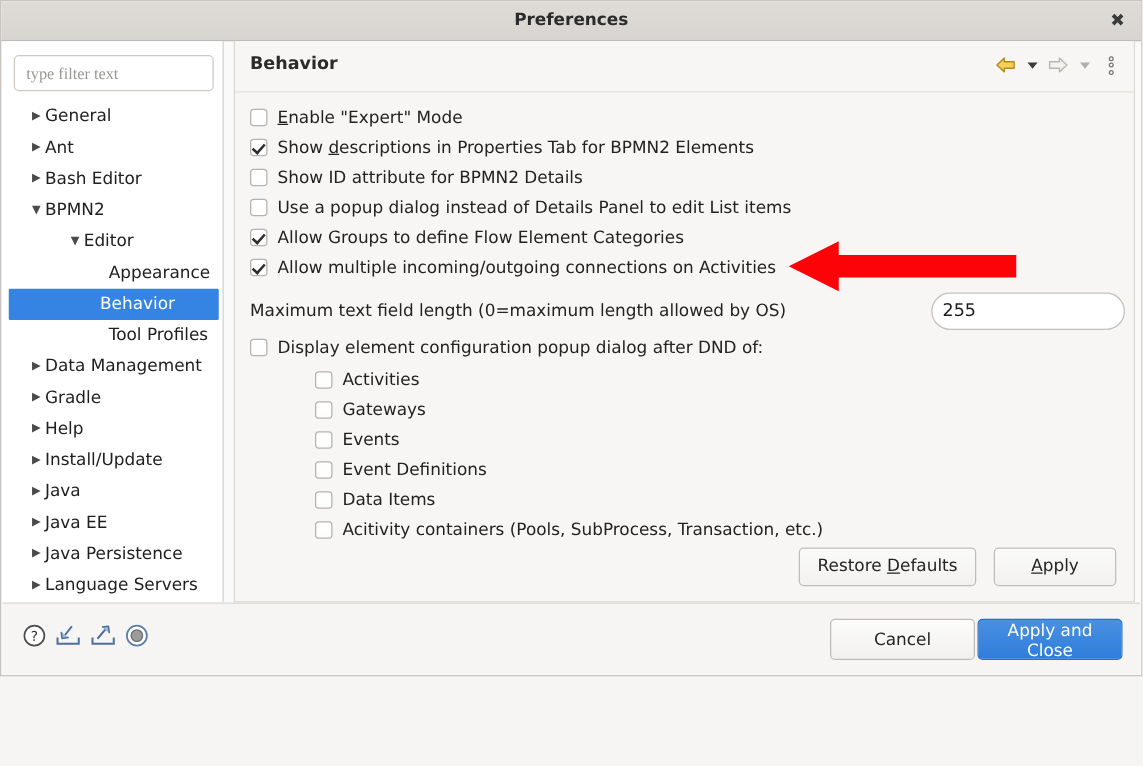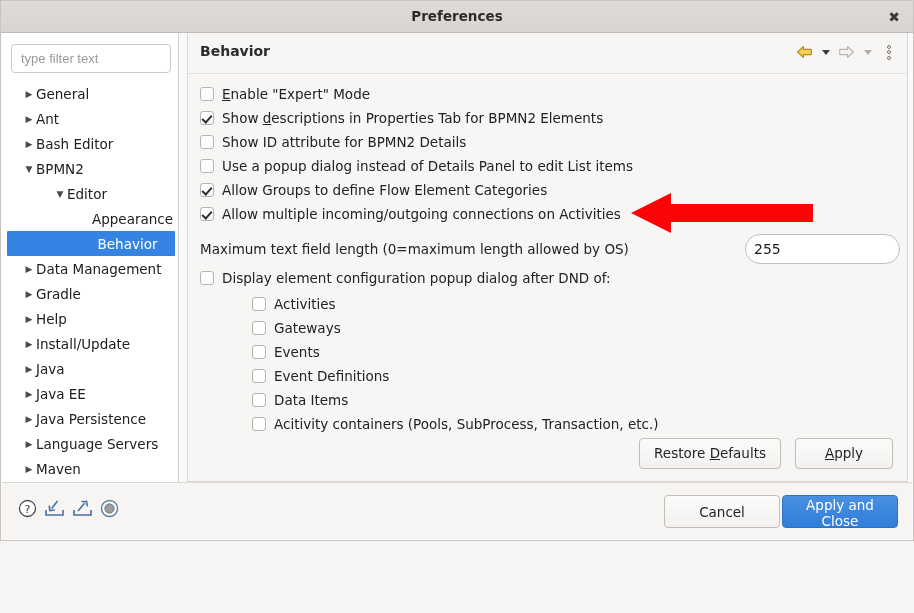--- a/index.html
+++ b/index.html
@@ -80,21 +80,21 @@
     height: 29px;
   }
   .filter-input {
     width: 100%;
     height: 100%;
     box-sizing: border-box;
     border: 1px solid #cdcac6;
     border-radius: 4px;
     background: #ffffff;
     padding: 0 9px;
-    font-family: Liberation Sans, sans-serif;
+    font-family: Liberation Serif, serif;
     font-size: 13px;
     color: #2e3436;
     outline: none;
   }
   .filter-input::placeholder { color: #9a9996; }
 
   .tree {
     position: absolute;
     left: 0;
     top: 48px;
@@ -123,21 +123,21 @@
     width: 14px;
     text-align: center;
     color: #4a4a4a;
     font-size: 9px;
     vertical-align: middle;
   }
   .tw.empty { color: transparent; }
   .tree-label { vertical-align: middle; }
   .lvl0 { padding-left: 8px; }
   .lvl1 { padding-left: 39px; }
-  .lvl2 { padding-left: 45px; text-align: center; }
+  .lvl2 { padding-left: 45px; }
   .lvl2 .tree-label { padding-left: 14px; }
 
   
   .content {
     position: absolute;
     left: 186px;
     top: 32px;
     right: 5px;
     bottom: 58px;
     background: #f7f6f5;
@@ -379,20 +379,21 @@
       <input class="filter-input" type="text" placeholder="type filter text" style="">
     </div>
     <div class="tree" id="tree">
         <div class="tree-row lvl0"><span class="tw">▶</span><span class="tree-label">General</span></div>
         <div class="tree-row lvl0"><span class="tw">▶</span><span class="tree-label">Ant</span></div>
         <div class="tree-row lvl0"><span class="tw">▶</span><span class="tree-label">Bash Editor</span></div>
         <div class="tree-row lvl0"><span class="tw">▼</span><span class="tree-label">BPMN2</span></div>
         <div class="tree-row lvl1"><span class="tw">▼</span><span class="tree-label">Editor</span></div>
         <div class="tree-row lvl2"><span class="tw empty"></span><span class="tree-label">Appearance</span></div>
         <div class="tree-row lvl2 selected"><span class="tw empty"></span><span class="tree-label">Behavior</span></div>
+        <div class="tree-row lvl2"><span class="tw empty"></span><span class="tree-label">Tool Profiles</span></div>
         <div class="tree-row lvl0"><span class="tw">▶</span><span class="tree-label">Data Management</span></div>
         <div class="tree-row lvl0"><span class="tw">▶</span><span class="tree-label">Gradle</span></div>
         <div class="tree-row lvl0"><span class="tw">▶</span><span class="tree-label">Help</span></div>
         <div class="tree-row lvl0"><span class="tw">▶</span><span class="tree-label">Install/Update</span></div>
         <div class="tree-row lvl0"><span class="tw">▶</span><span class="tree-label">Java</span></div>
         <div class="tree-row lvl0"><span class="tw">▶</span><span class="tree-label">Java EE</span></div>
         <div class="tree-row lvl0"><span class="tw">▶</span><span class="tree-label">Java Persistence</span></div>
         <div class="tree-row lvl0"><span class="tw">▶</span><span class="tree-label">Language Servers</span></div>
         <div class="tree-row lvl0"><span class="tw">▶</span><span class="tree-label">Maven</span></div>
         <div class="tree-row lvl0"><span class="tw">▶</span><span class="tree-label">Mylyn</span></div>

